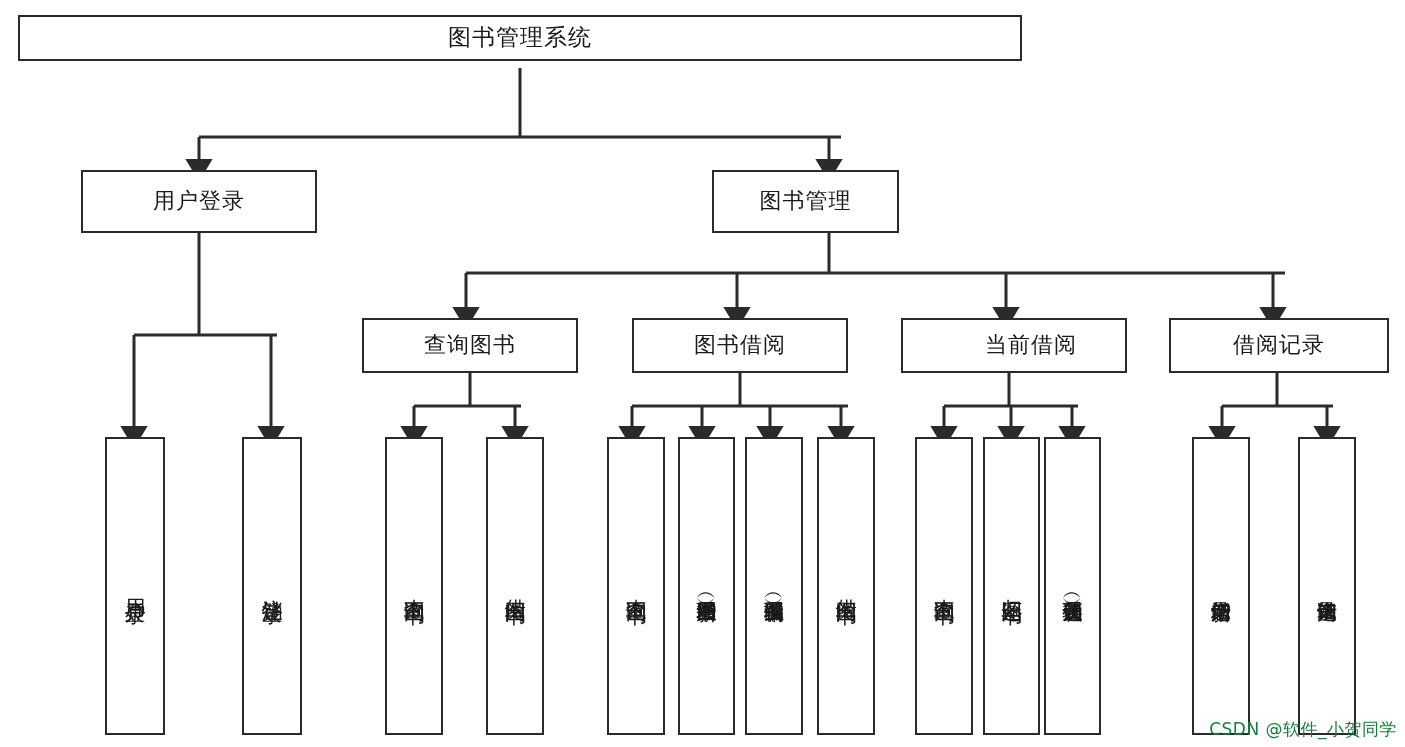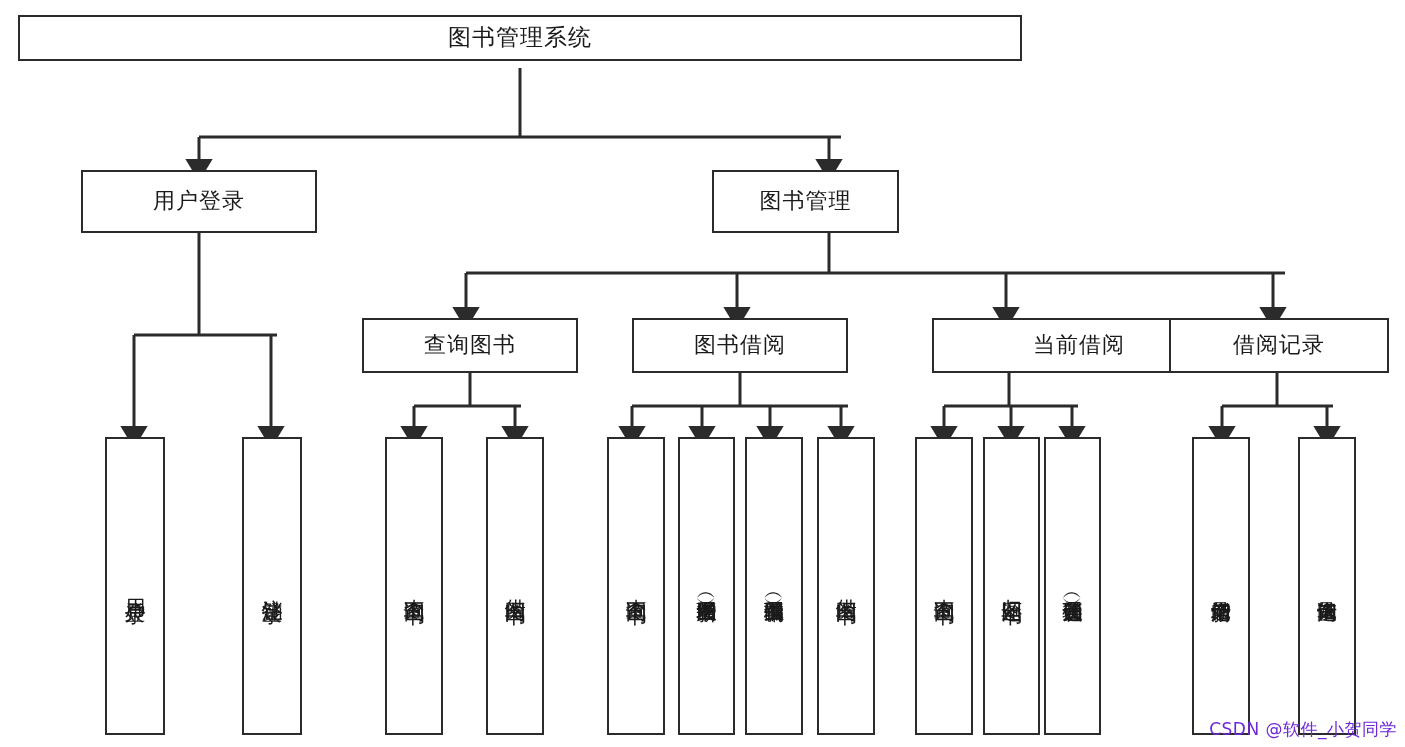--- a/index.html
+++ b/index.html
@@ -10,21 +10,21 @@
   .node{position:absolute;box-sizing:border-box;background:#ffffff;
         border:2.5px solid #2b2b2b;display:flex;align-items:center;
         justify-content:center;color:#1a1a1a;}
   .node.h{font-size:22px;line-height:1.1;letter-spacing:1px;}
   .node.v{writing-mode:vertical-rl;text-orientation:upright;
           font-size:21px;line-height:1.25;letter-spacing:2px;
           padding:8px 0;white-space:nowrap;}
   .node.v.tight{letter-spacing:0px;font-size:20px;}
   #root-node{font-size:23px;}
   #watermark{position:absolute;right:8px;bottom:6px;font-size:17px;
-             color:#6d28d9;letter-spacing:0.5px;white-space:nowrap;}
+             color:#15803d;letter-spacing:0.5px;white-space:nowrap;}
 </style>
 </head>
 <body>
 
 <div id="stage">
 
   <svg id="wires" viewBox="0 0 1405 747" xmlns="http://www.w3.org/2000/svg">
     <defs>
       <marker id="ar" markerWidth="11" markerHeight="11" refX="1.4" refY="5.2" orient="auto" markerUnits="strokeWidth">
         <path d="M0,0.6 L7.6,5.2 L0,9.8 z" fill="#2b2b2b"></path>
@@ -74,21 +74,21 @@
     </g>
   </svg>
 
   <div class="node h" id="root-node" style="left:18px;top:15px;width:1004px;height:46px;">图书管理系统</div>
 
   <div class="node h" style="left:81px;top:170px;width:236px;height:63px;">用户登录</div>
   <div class="node h" style="left:712px;top:170px;width:187px;height:63px;">图书管理</div>
 
   <div class="node h" style="left:362px;top:318px;width:216px;height:55px;">查询图书</div>
   <div class="node h" style="left:632px;top:318px;width:216px;height:55px;">图书借阅</div>
-  <div class="node h" style="left:932px;top:318px;width:260px;height:55px;padding-left:34px;">当前借阅</div>
+  <div class="node h" style="left:901px;top:318px;width:226px;height:55px;padding-left:34px;">当前借阅</div>
   <div class="node h" style="left:1169px;top:318px;width:220px;height:55px;">借阅记录</div>
 
   <div class="node v" style="left:105px;top:437px;width:60px;height:298px;">用户登录</div>
   <div class="node v" style="left:242px;top:437px;width:60px;height:298px;">注销登录</div>
 
   <div class="node v" style="left:385px;top:437px;width:58px;height:298px;">查询图书</div>
   <div class="node v" style="left:486px;top:437px;width:58px;height:298px;">借阅图书</div>
 
   <div class="node v" style="left:607px;top:437px;width:58px;height:298px;">查询图书</div>
   <div class="node v tight" style="left:678px;top:437px;width:57px;height:298px;">新增图书（管理员）</div>

